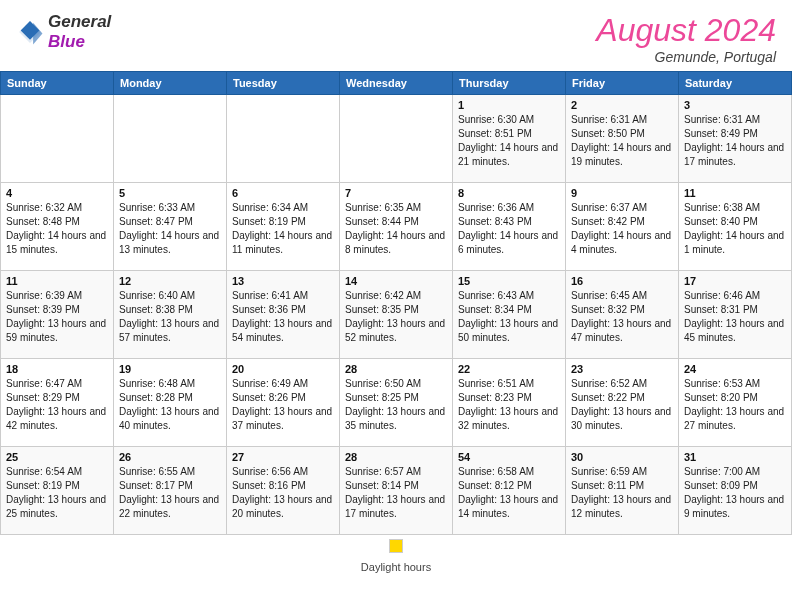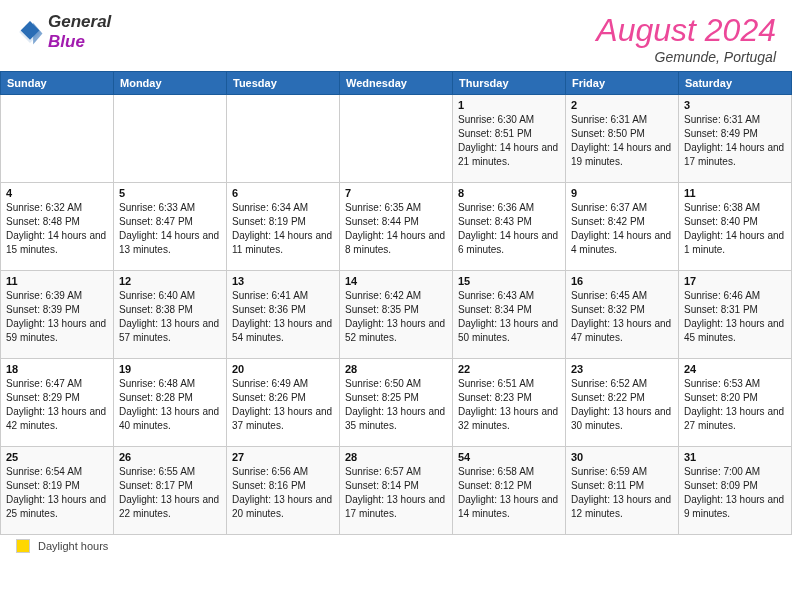--- a/index.html
+++ b/index.html
@@ -77,20 +77,21 @@
     .empty-cell {
       background: #fff !important;
     }
     .legend {
       display: flex;
       align-items: center;
       gap: 8px;
       padding: 4px 16px;
       font-size: 11px;
       color: #444;
+      flex-direction: column;
     }
     .legend-box {
       width: 14px;
       height: 14px;
       background: #ffd700;
       border: 1px solid #ccc;
       display: inline-block;
     }
   </style>
 </head>

